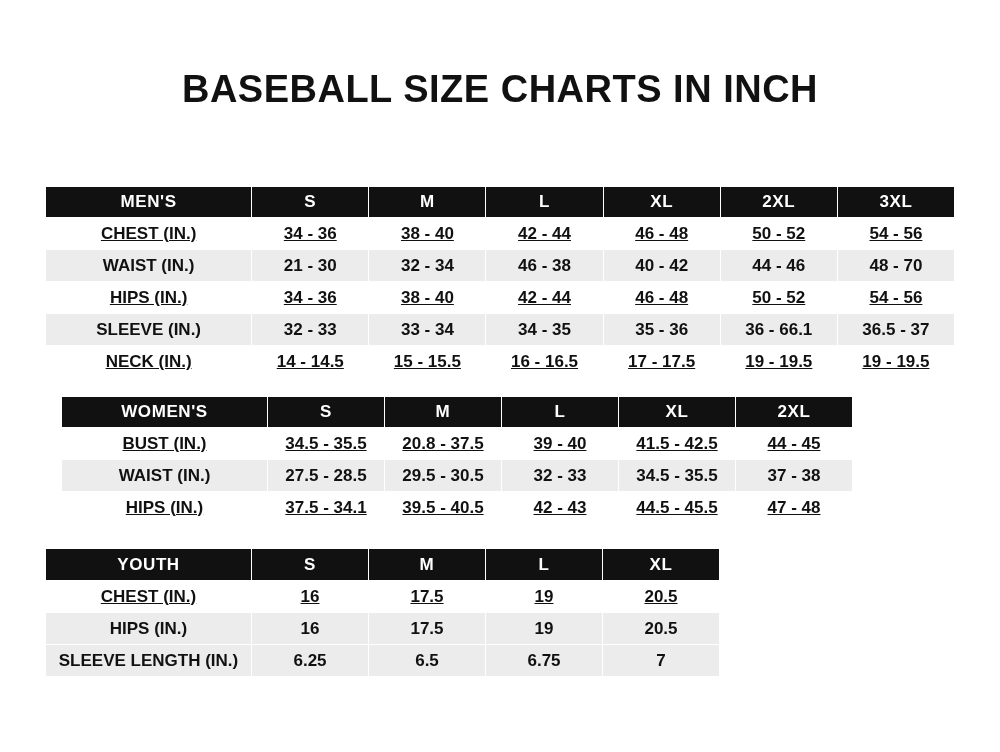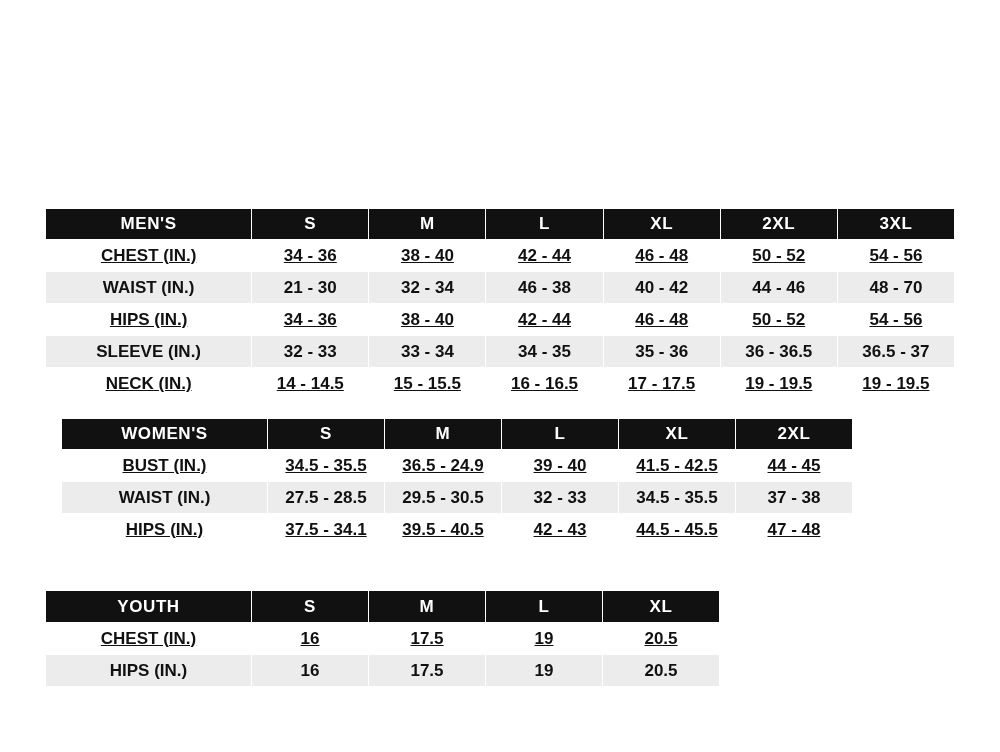--- a/index.html
+++ b/index.html
@@ -29,21 +29,20 @@
     font-size: 38px;
     font-weight: bold;
     letter-spacing: 0.5px;
     color: #111111;
   }
 
   .chart {
     position: absolute;
     border-collapse: collapse;
     table-layout: fixed;
-    margin-top: 22px;
   }
   .chart td, .chart th {
     border: 1px solid #ffffff;
     text-align: center;
     font-weight: bold;
     font-size: 17px;
     color: #111111;
     height: 31px;
     padding: 0;
     white-space: nowrap;
@@ -72,31 +71,32 @@
 
   
   #mens-chart  { top: 186px; left: 45px; width: 910px; }
   #mens-chart col.c0 { width: 206px; }
   #mens-chart col.cx { width: 117px; }
 
   #womens-chart { top: 396px; left: 61px; width: 790px; }
   #womens-chart col.c0 { width: 206px; }
   #womens-chart col.cx { width: 117px; }
 
-  #youth-chart { top: 568px; left: 45px; width: 675px; }
+  #youth-chart { top: 548px; left: 45px; width: 675px; }
   #youth-chart col.c0 { width: 206px; }
   #youth-chart col.cx { width: 117px; }
 
   #youth-chart td, #youth-chart th { height: 31px; }
 </style>
 </head>
 <body>
 
 <div class="page">
 
+  <div class="title">BASEBALL SIZE CHARTS IN INCH</div>
 
   <table class="chart" id="mens-chart">
     <colgroup>
       <col class="c0">
         <col class="cx">
         <col class="cx">
         <col class="cx">
         <col class="cx">
         <col class="cx">
         <col class="cx">
@@ -139,21 +139,21 @@
         <td>46 - 48</td>
         <td>50 - 52</td>
         <td>54 - 56</td>
       </tr>
       <tr class="even">
         <td class="rowlabel">SLEEVE (IN.)</td>
         <td>32 - 33</td>
         <td>33 - 34</td>
         <td>34 - 35</td>
         <td>35 - 36</td>
-        <td>36 - 36.5</td>
+        <td>36 - 66.1</td>
         <td>36.5 - 37</td>
       </tr>
       <tr class="odd">
         <td class="rowlabel">NECK (IN.)</td>
         <td>14 - 14.5</td>
         <td>15 - 15.5</td>
         <td>16 - 16.5</td>
         <td>17 - 17.5</td>
         <td>19 - 19.5</td>
         <td>19 - 19.5</td>
@@ -177,21 +177,21 @@
         <th>M</th>
         <th>L</th>
         <th>XL</th>
         <th>2XL</th>
       </tr>
     </thead>
     <tbody>
       <tr class="odd">
         <td class="rowlabel">BUST (IN.)</td>
         <td>34.5 - 35.5</td>
-        <td>36.5 - 24.9</td>
+        <td>20.8 - 37.5</td>
         <td>39 - 40</td>
         <td>41.5 - 42.5</td>
         <td>44 - 45</td>
       </tr>
       <tr class="even">
         <td class="rowlabel">WAIST (IN.)</td>
         <td>27.5 - 28.5</td>
         <td>29.5 - 30.5</td>
         <td>32 - 33</td>
         <td>34.5 - 35.5</td>
@@ -233,16 +233,23 @@
         <td>19</td>
         <td>20.5</td>
       </tr>
       <tr class="even">
         <td class="rowlabel">HIPS (IN.)</td>
         <td>16</td>
         <td>17.5</td>
         <td>19</td>
         <td>20.5</td>
       </tr>
+      <tr class="even">
+        <td class="rowlabel">SLEEVE LENGTH (IN.)</td>
+        <td>6.25</td>
+        <td>6.5</td>
+        <td>6.75</td>
+        <td>7</td>
+      </tr>
     </tbody>
   </table>
 
 </div>
 
 </body></html>

